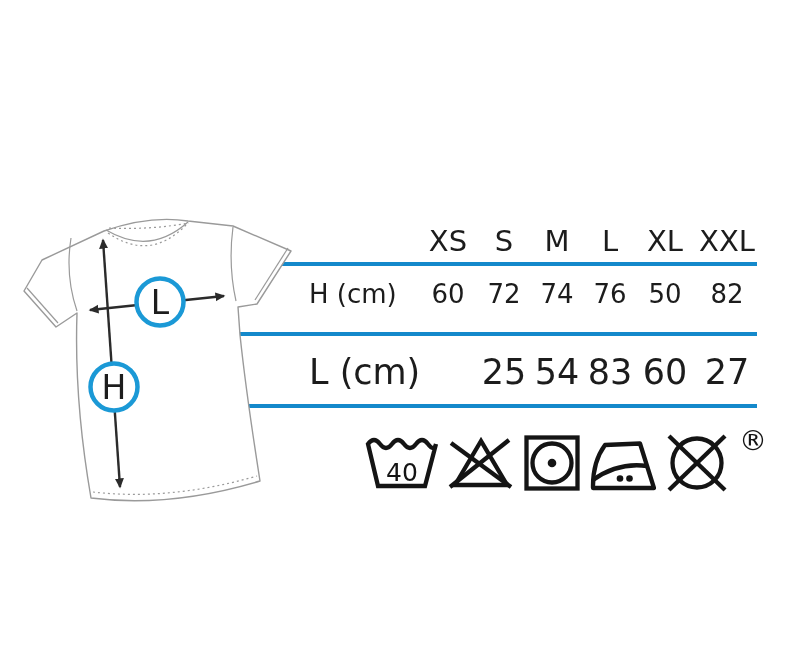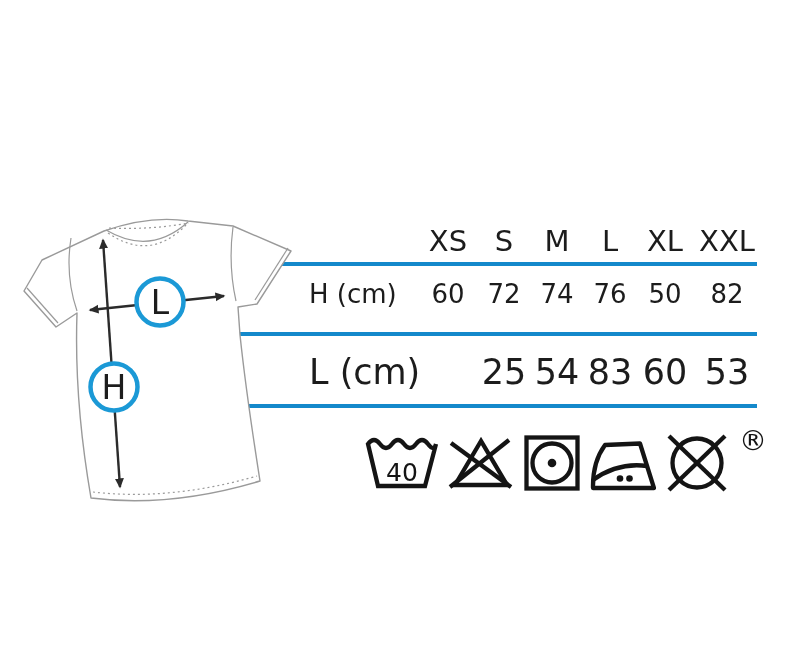--- a/index.html
+++ b/index.html
@@ -87,21 +87,21 @@
     <span class="cell c4">50</span>
     <span class="cell c5">82</span>
   </div>
 
   <div class="trow2">
     <span class="rowlabel">L (cm)</span>
     <span class="cell c1">25</span>
     <span class="cell c2">54</span>
     <span class="cell c3">83</span>
     <span class="cell c4">60</span>
-    <span class="cell c5">53</span>
+    <span class="cell c5">27</span>
   </div>
 
   <div class="care">
 
     <svg width="74" height="60" viewBox="0 0 74 60">
       <path class="sym" stroke-linejoin="miter" d="M3,12 Q9,4 15,12 T27,12 T39,12 T51,12 T63,12 T71,12 L60,54 L13,54 Z"></path>
       <text x="37" y="49" text-anchor="middle">40</text>
     </svg>
 
     <svg width="66" height="58" viewBox="0 0 66 58">

